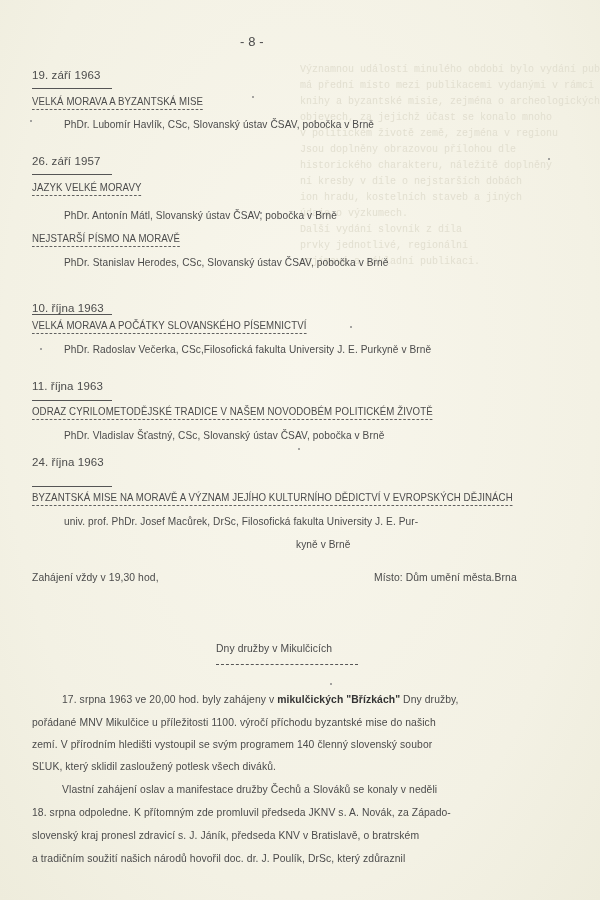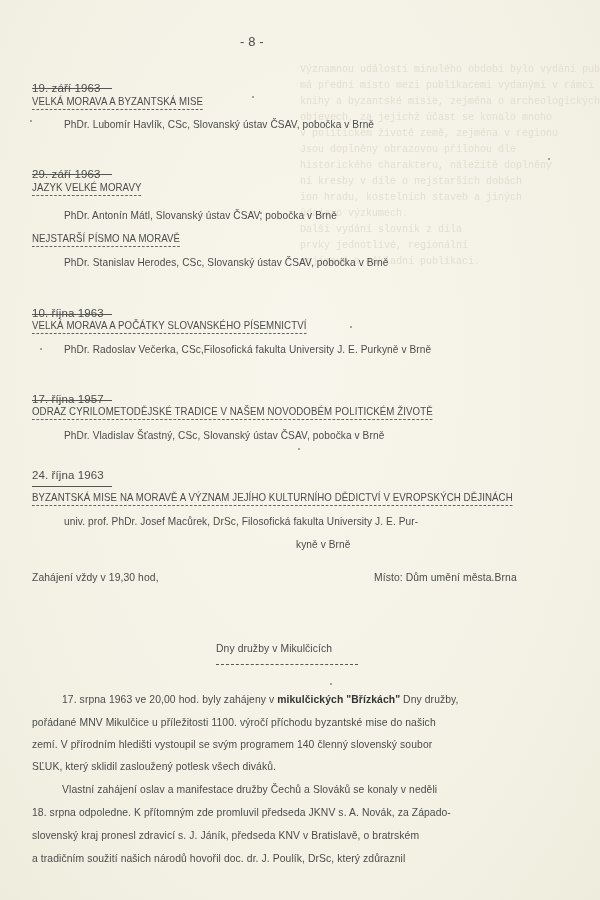--- a/index.html
+++ b/index.html
@@ -41,21 +41,20 @@
       color: #4b4b4b;
       white-space: nowrap;
       transform-origin: left center;
     }
     .page-number {
       left: 240px; top: 34px; font-size: 13px;
     }
     .date {
       left: 32px;
       font-size: 11.5px;
-      margin-top: 13px;
     }
     .date-rule {
       position: absolute;
       left: 32px;
       width: 80px;
       border-top: 1px solid #555;
       height: 0;
     }
     .title {
       left: 32px;
@@ -116,33 +115,33 @@
     zajímavé a základní publikaci.
   </div>
 
   <div class="t page-number">-  8  -</div>
 
   <div class="t date" style="top:69px">19. září 1963</div>
   <div class="date-rule" style="top:88px"></div>
   <div class="t title" style="top:95px">VELKÁ MORAVA A BYZANTSKÁ MISE</div>
   <div class="t speaker" style="top:118px">PhDr. Lubomír Havlík, CSc, Slovanský ústav ČSAV, pobočka v Brně</div>
 
-  <div class="t date" style="top:155px">29. září 1963</div>
+  <div class="t date" style="top:155px">26. září 1957</div>
   <div class="date-rule" style="top:174px"></div>
   <div class="t title" style="top:181px">JAZYK VELKÉ MORAVY</div>
   <div class="t speaker" style="top:209px">PhDr. Antonín Mátl, Slovanský ústav ČSAV, pobočka v Brně</div>
   <div class="t title" style="top:232px">NEJSTARŠÍ PÍSMO NA MORAVĚ</div>
   <div class="t speaker" style="top:256px">PhDr. Stanislav Herodes, CSc, Slovanský ústav ČSAV, pobočka v Brně</div>
 
-  <div class="t date" style="top:294px">10. října 1963</div>
+  <div class="t date" style="top:302px">10. října 1963</div>
   <div class="date-rule" style="top:314px"></div>
   <div class="t title" style="top:319px">VELKÁ MORAVA A POČÁTKY SLOVANSKÉHO PÍSEMNICTVÍ</div>
   <div class="t speaker" style="top:343px">PhDr. Radoslav Večerka, CSc,Filosofická fakulta University J. E. Purkyně v Brně</div>
 
-  <div class="t date" style="top:380px">17. října 1957</div>
+  <div class="t date" style="top:380px">11. října 1963</div>
   <div class="date-rule" style="top:400px"></div>
   <div class="t title" style="top:405px">ODRAZ CYRILOMETODĚJSKÉ TRADICE V NAŠEM NOVODOBÉM POLITICKÉM ŽIVOTĚ</div>
   <div class="t speaker" style="top:429px">PhDr. Vladislav Šťastný, CSc, Slovanský ústav ČSAV, pobočka v Brně</div>
 
   <div class="t date" style="top:456px">24. října 1963</div>
   <div class="date-rule" style="top:486px"></div>
   <div class="t title" style="top:491px">BYZANTSKÁ MISE  NA MORAVĚ A VÝZNAM JEJÍHO  KULTURNÍHO DĚDICTVÍ V  EVROPSKÝCH DĚJINÁCH</div>
   <div class="t speaker" style="top:515px">univ. prof. PhDr. Josef Macůrek, DrSc, Filosofická fakulta University J. E. Pur-</div>
   <div class="t speaker" style="top:538px; left:296px">kyně v Brně</div>
 

